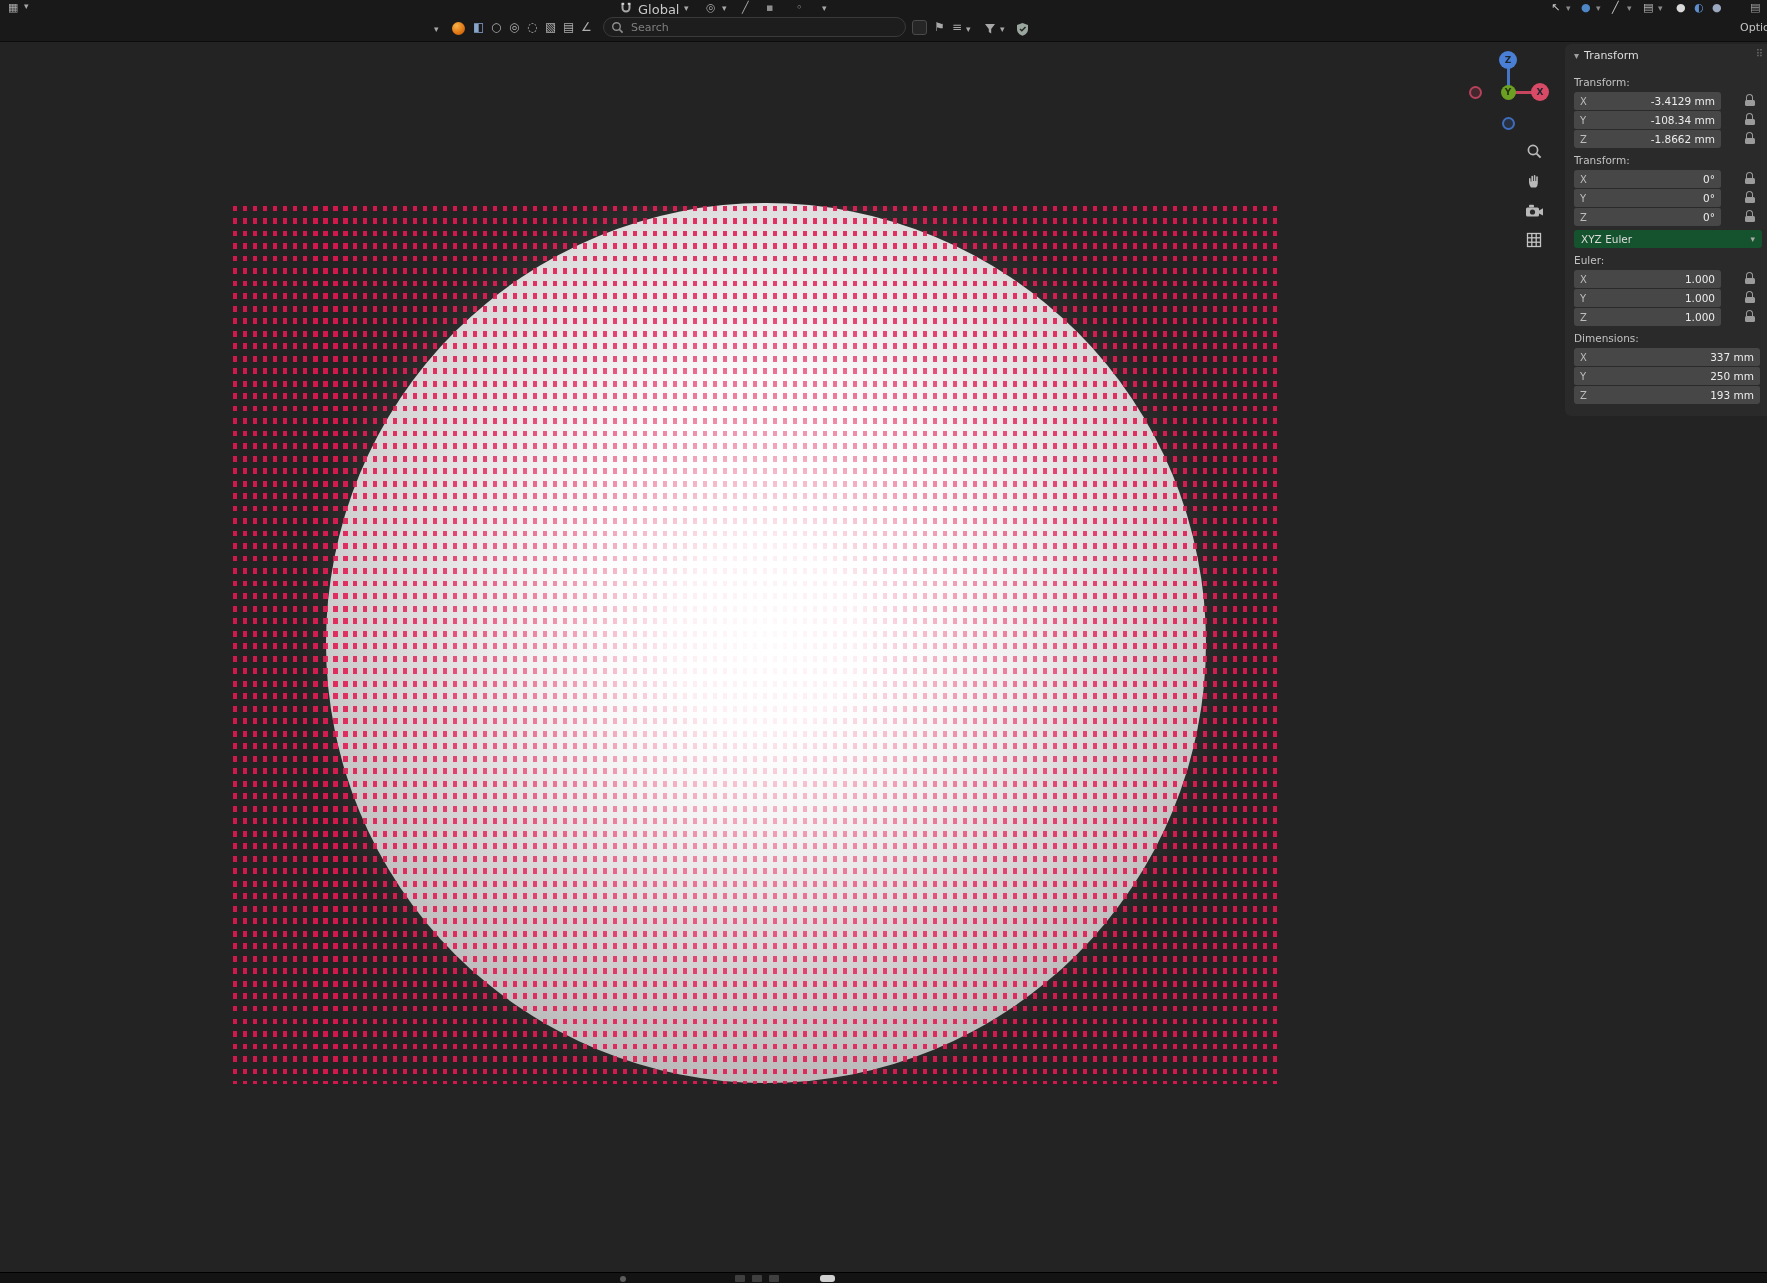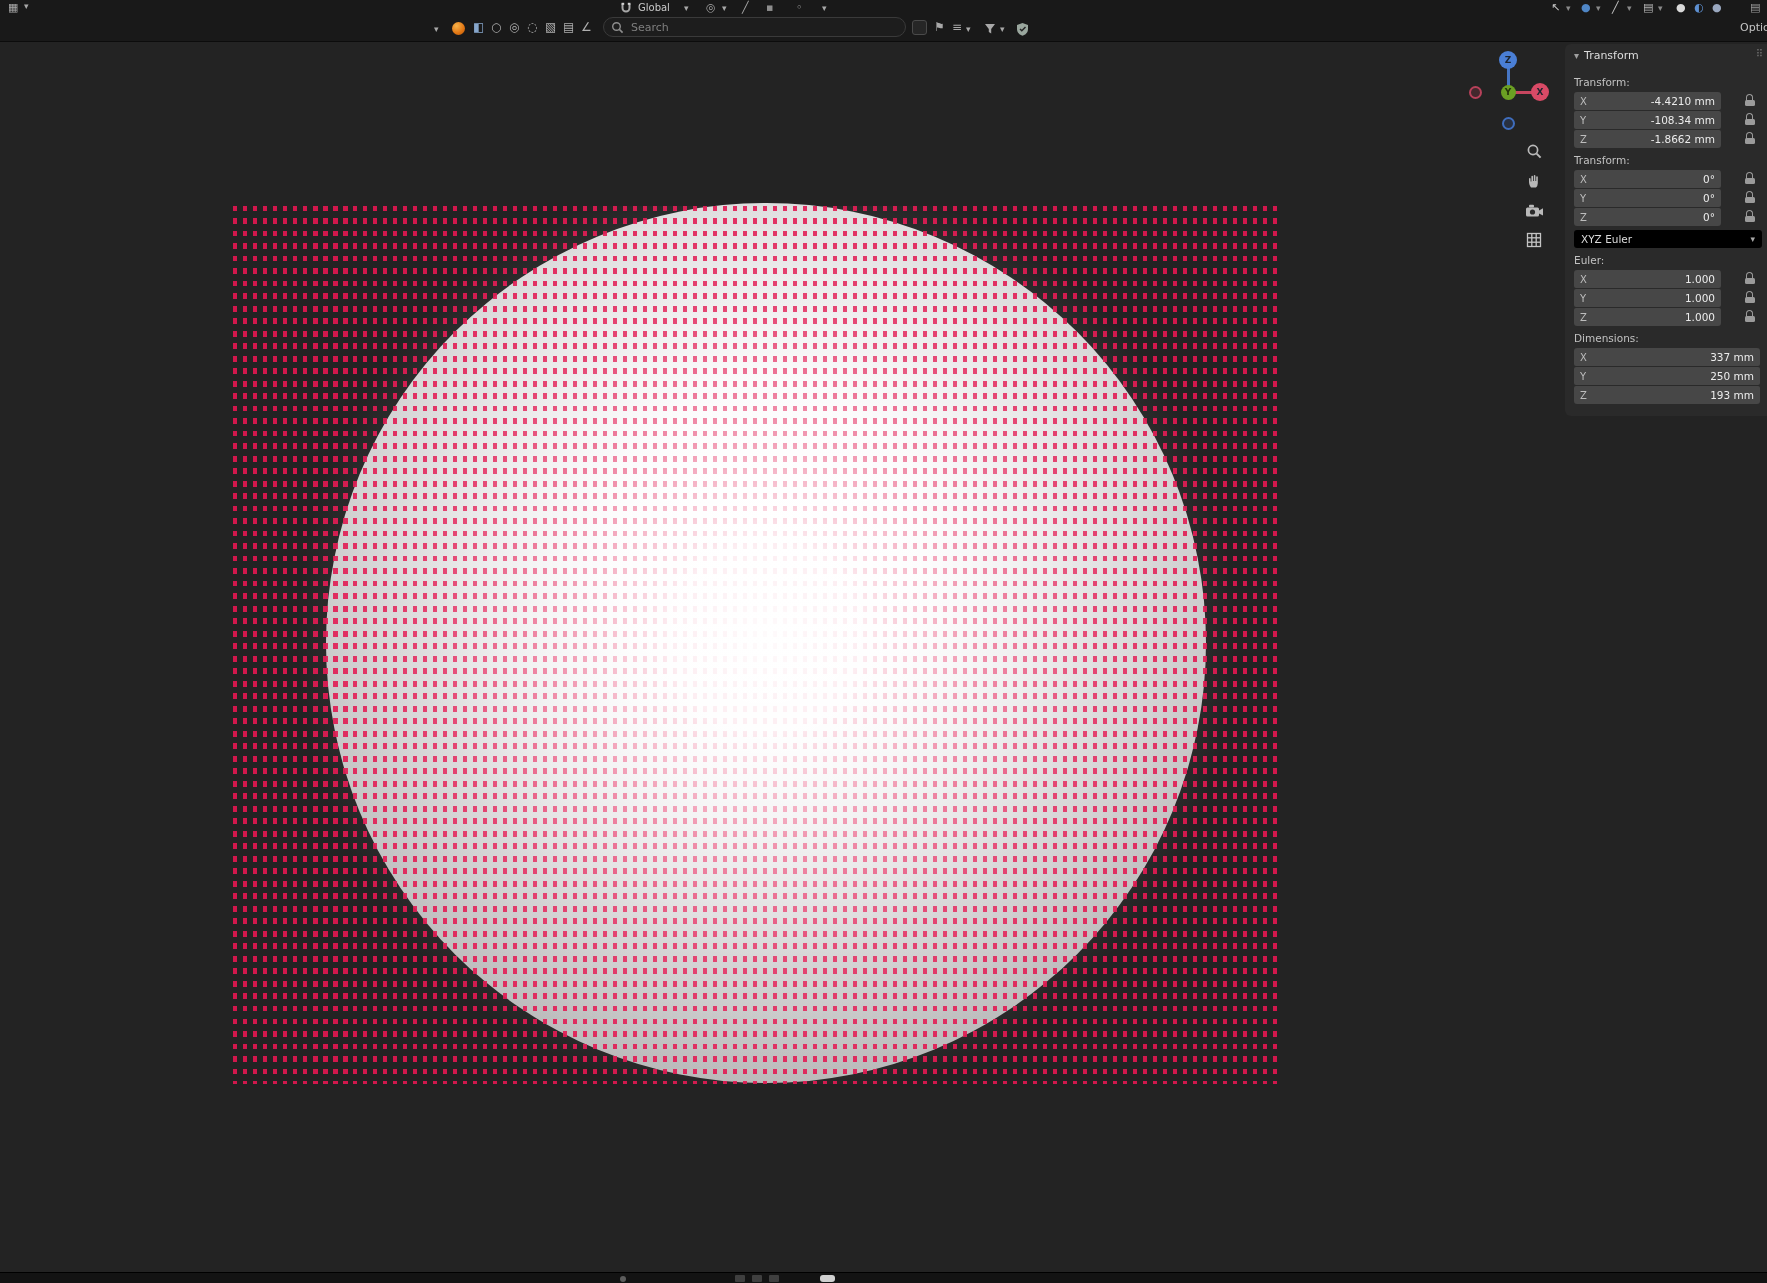--- a/index.html
+++ b/index.html
@@ -21,21 +21,21 @@
         background:radial-gradient(circle 470px at 50.9% 49%, rgba(255,255,255,0.98) 0%,
                    rgba(255,255,255,0.92) 20%, rgba(255,255,255,0.5) 45%,
                    rgba(255,255,255,0.15) 70%, rgba(255,255,255,0) 100%);}
 
   
   .header{position:absolute;left:0;top:0;width:1767px;height:42px;background:#191919;
           border-bottom:1px solid #0c0c0c;z-index:10;}
   .icn{position:absolute;line-height:1;color:#a8a8a8;font-size:11px;cursor:default;}
   .r1{top:2px;}
   .r2{top:21px;font-size:12px;}
-  .lbl{position:absolute;color:#c9c9c9;font-size:10px;line-height:1;}
+  .lbl{position:absolute;color:#c9c9c9;font-size:13px;line-height:1;}
   .searchbox{position:absolute;left:603px;top:17px;width:303px;height:20px;border-radius:10px;
              background:#1d1d1d;border:1px solid #3a3a3a;display:flex;align-items:center;padding:0 7px;}
   .searchbox input{background:transparent;border:none;outline:none;color:#bdbdbd;font-size:11px;
              font-family:"DejaVu Sans",sans-serif;width:100%;margin-left:5px;}
   .searchbox input::placeholder{color:#7f7f7f;}
   .minibox{position:absolute;left:912px;top:20px;width:15px;height:15px;background:#262626;
            border:1px solid #4a4a4a;border-radius:3px;}
   .orangeball{position:absolute;left:452px;top:22px;width:13px;height:13px;border-radius:50%;
            background:radial-gradient(circle at 35% 30%, #f7b34a, #e07412 60%, #b2560a);}
   .options-clip{position:absolute;right:0;top:21px;width:27px;overflow:hidden;white-space:nowrap;
@@ -65,21 +65,21 @@
   .np-chev{color:#9f9f9f;margin-right:5px;font-size:10px;}
   .np-drag{position:absolute;right:4px;top:4px;color:#6e6e6e;font-size:10px;}
   .np-label{position:absolute;left:9px;color:#c2c2c2;}
   .frow{position:absolute;left:9px;width:147px;height:18px;background:#474747;border-radius:2px;
         display:flex;align-items:center;justify-content:space-between;padding:0 6px;}
   .frow.top3{border-radius:3px 3px 2px 2px;}
   .frow.bot3{border-radius:2px 2px 3px 3px;}
   .frow.wide{width:186px;}
   .frow .axis{color:#bdbdbd;font-size:10px;}
   .frow .val{color:#ececec;font-size:10.5px;}
-  .dropdown{position:absolute;left:9px;width:188px;height:18px;background:#000000;border-radius:3px;
+  .dropdown{position:absolute;left:9px;width:188px;height:18px;background:#14532d;border-radius:3px;
         display:flex;align-items:center;justify-content:space-between;padding:0 7px;color:#dcdcdc;}
   .lock{position:absolute;left:179px;width:12px;height:13px;}
   .lock .sh{position:absolute;left:2px;top:0;width:7px;height:7px;border:1.5px solid #9b9b9b;
             border-bottom:none;border-radius:4px 4px 0 0;}
   .lock .bd{position:absolute;left:0.5px;top:6px;width:10px;height:6px;background:#9b9b9b;border-radius:1.5px;}
 
   
   .bottombar{position:absolute;left:0;bottom:0;width:1767px;height:11px;background:#131313;
              border-top:1px solid #000;z-index:10;}
   .bb-dot{position:absolute;top:3px;width:6px;height:6px;border-radius:50%;background:#5d5d5d;}
@@ -222,21 +222,21 @@
 
   <aside class="npanel">
     <div class="np-title">
       <span class="np-chev">▾</span><span>Transform</span>
     </div>
     <span class="np-drag">⠿</span>
 
     <span class="np-label" style="top:32px">Transform:</span>
     <div class="frow top3" style="top:48px">
       <span class="axis">X</span>
-      <span class="val">-4.4210 mm</span>
+      <span class="val">-3.4129 mm</span>
     </div>
     <span class="lock" style="top:50px">
         <i class="sh"></i>
         <i class="bd"></i>
       </span>
     <div class="frow" style="top:67px">
       <span class="axis">Y</span>
       <span class="val">-108.34 mm</span>
     </div>
     <span class="lock" style="top:69px">

